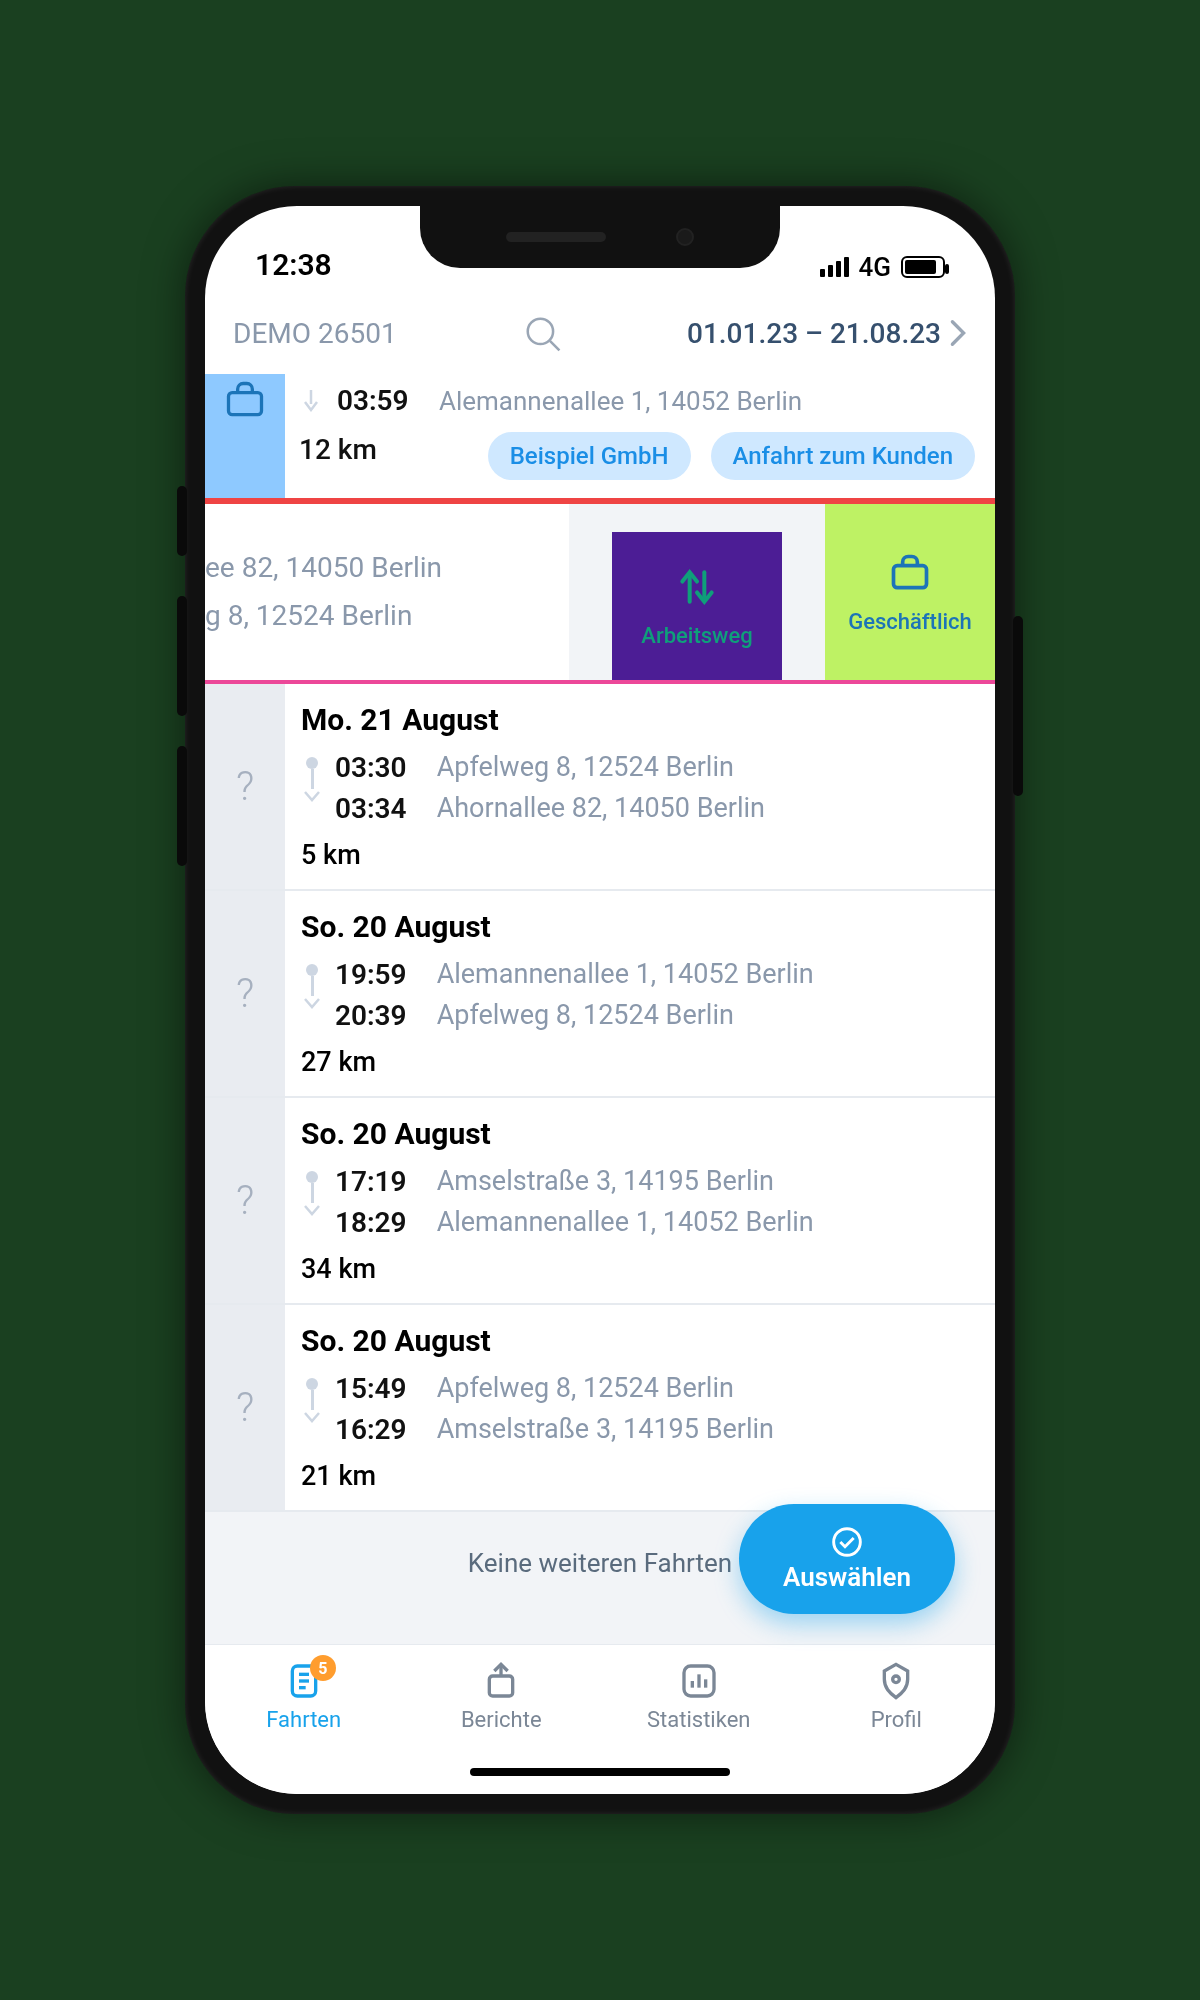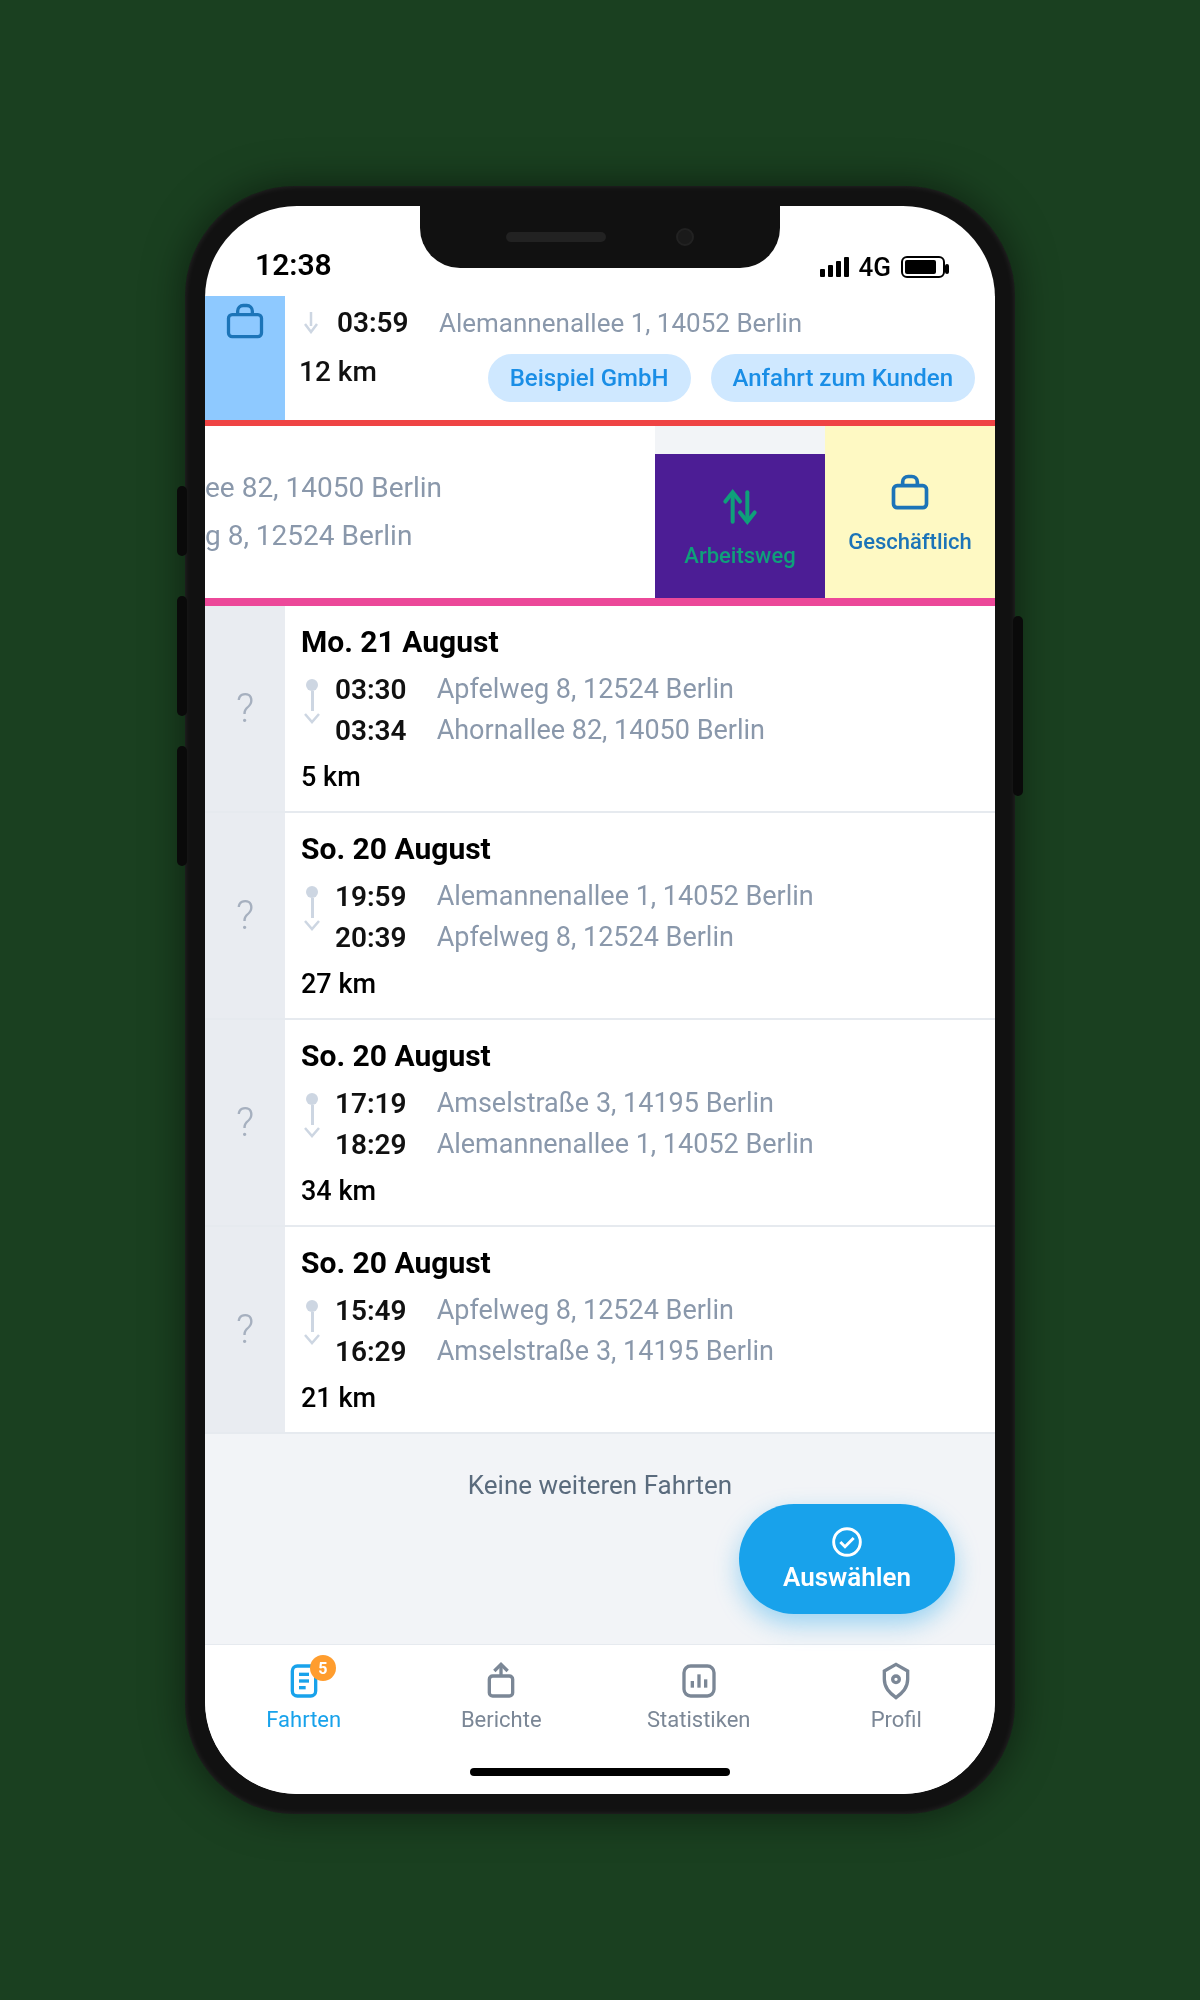--- a/index.html
+++ b/index.html
@@ -105,33 +105,33 @@
   .row-line { display:flex; align-items:center; gap:14px; color:#8a98ab; font-size:26px; padding:2px 0;}
   .row-line .time { color:#111; font-weight:600; font-size:28px; width:88px; }
   .dist { color:#111; font-weight:500; font-size:28px; padding-top:14px; }
   .chips { display:flex; gap:20px; justify-content:flex-end; margin-top:-34px; }
   .chip { background:#cfe8ff; color:#1a8ee6; border-radius:30px; padding:10px 22px; font-size:24px; font-weight:500;}
   .arrow-connector { display:flex; flex-direction:column; align-items:center; width:24px; }
   .dot{width:12px;height:12px;border-radius:50%;background:#cdd6e2;}
   .stem{width:3px;flex:1;background:#cdd6e2;min-height:20px;}
 
   
-  .swipe-row { display:flex; height:180px; border-bottom:8px solid #ec4899; }
+  .swipe-row { display:flex; height:180px; border-bottom:4px solid #ec4899;gap:43px; }
   .swipe-row .text-col {
     background:#fff; flex:1; padding:20px 10px 20px 0;
     color:#8a98ab; font-size:28px; line-height:1.7;
     display:flex; flex-direction:column; justify-content:center;
     overflow:hidden; white-space:nowrap;
   }
   .swipe-action {
     width:170px; display:flex; flex-direction:column; align-items:center; justify-content:center; gap:14px;
     font-size:22px; font-weight:500;
   }
   .sw-commute { background:#4c1d95; color:#0f9f7a;margin-top:28px; }
-  .sw-business { background:#fef9c3; color:#1c74b8; }
+  .sw-business { background:#bef264; color:#1c74b8; }
 
   
   .trip {
     background:#fff; display:flex; border-bottom:2px solid #e6eaef;
   }
   .trip .cat-col {
     width:80px; background:#e9ecf1; display:flex; align-items:center; justify-content:center;
     color:#a6b0bf; font-size:40px; font-weight:300;
   }
   .trip .body { flex:1; padding:18px 20px 18px 16px; }
@@ -201,20 +201,37 @@
             <span></span>
             <span></span>
           </div>
         <div class="net">4G</div>
         <div class="battery">
             <div class="fill"></div>
           </div>
       </div>
     </div>
 
+    <div class="app-header">
+      <div class="demo-label">DEMO 26501</div>
+      <div class="search-btn">
+        <svg width="38" height="38" viewBox="0 0 24 24" fill="none" stroke="#9aa6b5" stroke-width="1.6">
+            <circle cx="11" cy="11" r="8"></circle>
+            <line x1="23" y1="23" x2="17" y2="17"></line>
+          </svg>
+      </div>
+      <div class="date-range">
+        <span>01.01.23 – 21.08.23</span>
+        <span class="chev">
+          <svg width="18" height="28" viewBox="0 0 12 20" fill="none" stroke="#9aa6b5" stroke-width="2.4" stroke-linecap="round">
+              <polyline points="2,2 10,10 2,18"></polyline>
+            </svg>
+        </span>
+      </div>
+    </div>
 
     <div class="content">
 
       <div class="trip-partial">
         <div class="cat-col">
           <svg width="44" height="44" viewBox="0 0 24 24" fill="none" stroke="#1c74b8" stroke-width="1.8">
               <rect x="3" y="8" width="18" height="12" rx="2"></rect>
               <path d="M8 8V6a3 3 0 0 1 3-3h2a3 3 0 0 1 3 3v2"></path>
             </svg>
         </div>

